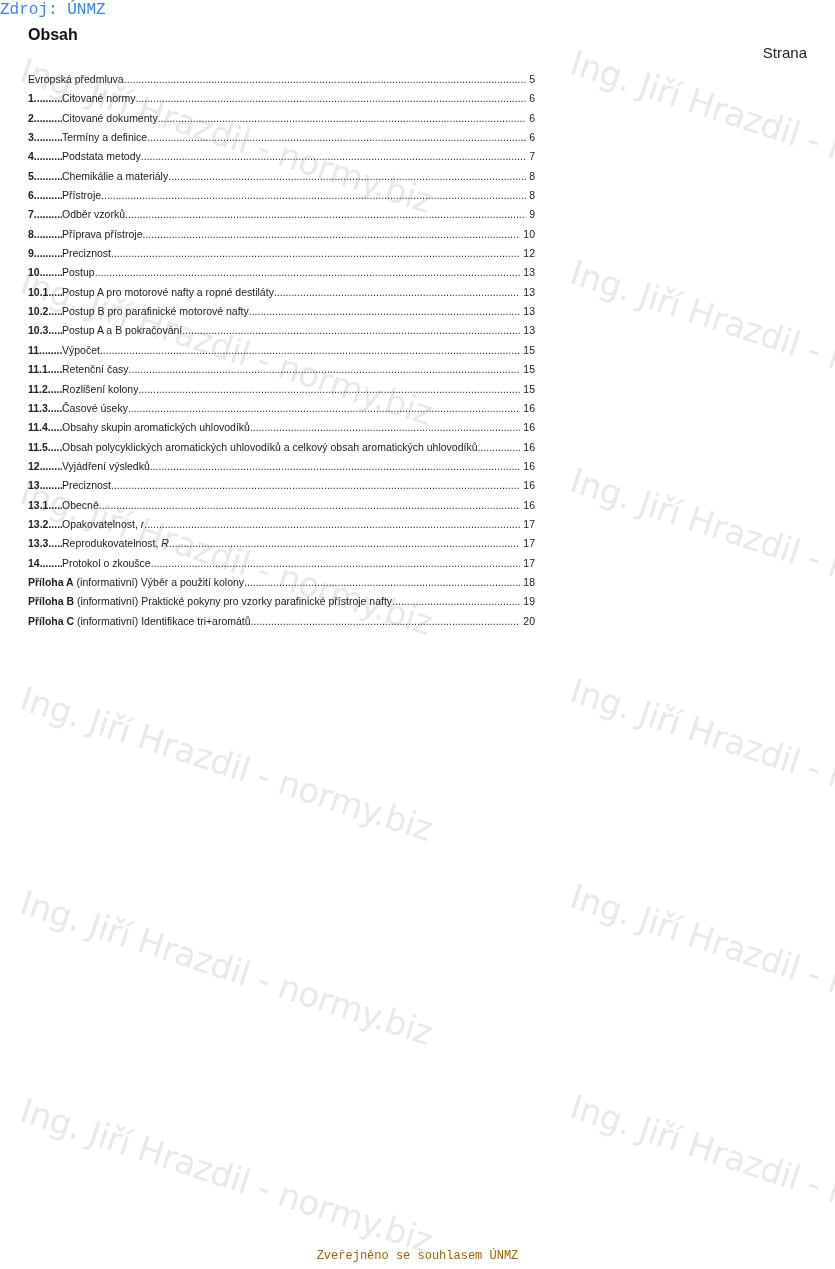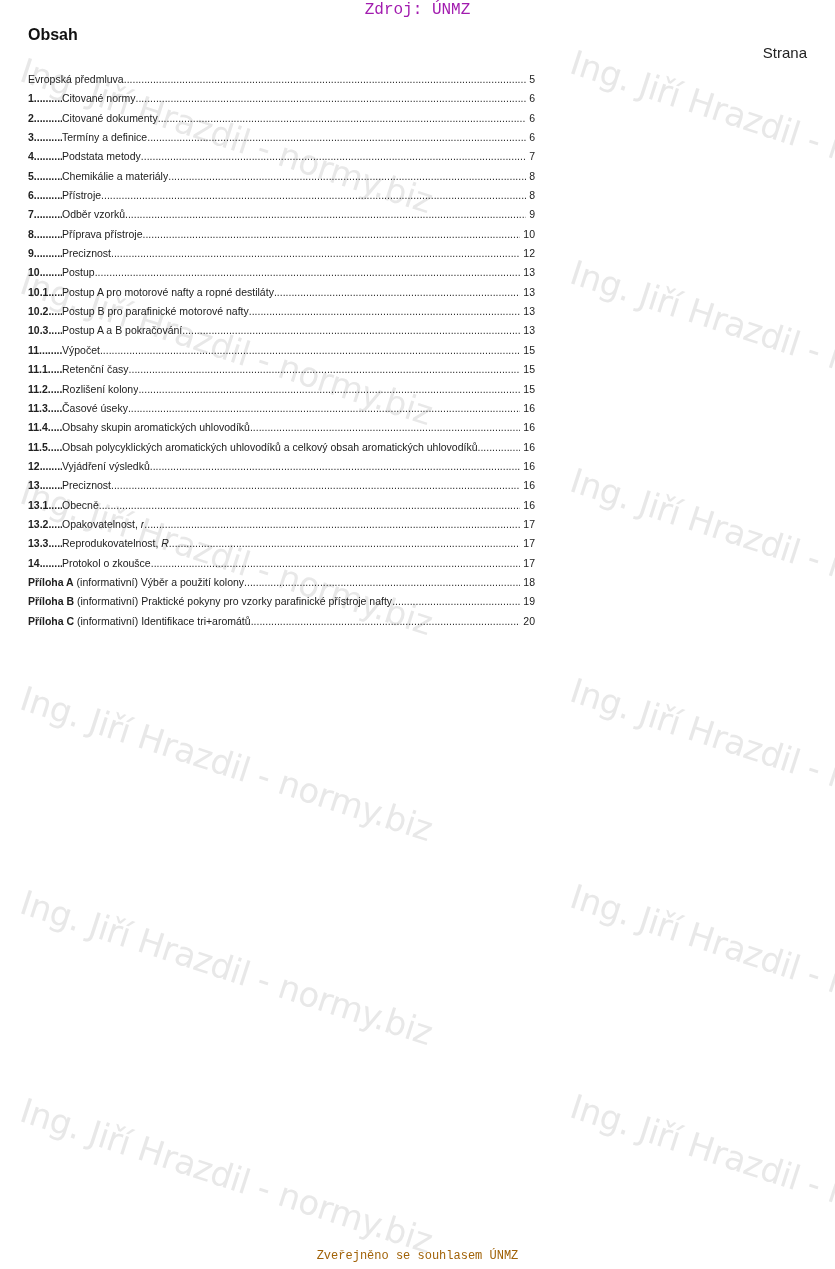--- a/index.html
+++ b/index.html
@@ -19,23 +19,23 @@
     font-size:34px;
     letter-spacing:-0.5px;
     white-space:nowrap;
     transform:rotate(18deg);
     transform-origin:0 0;
     user-select:none;
   }
   
   .zdroj{
     position:absolute;top:1px;left:0;right:0;
-    text-align:center;
+    text-align:left;
     font-family:"Liberation Mono",monospace;
-    font-size:16px;color:#a21caf;
+    font-size:16px;color:#3b82f6;
   }
   .footer-note{
     position:absolute;top:1249px;left:0;right:0;
     text-align:center;
     font-family:"Liberation Mono",monospace;
     font-size:12px;color:#a16207;
   }
   .obsah{
     position:absolute;top:26px;left:28px;
     font-size:16px;font-weight:bold;color:#111;text-align:right;

